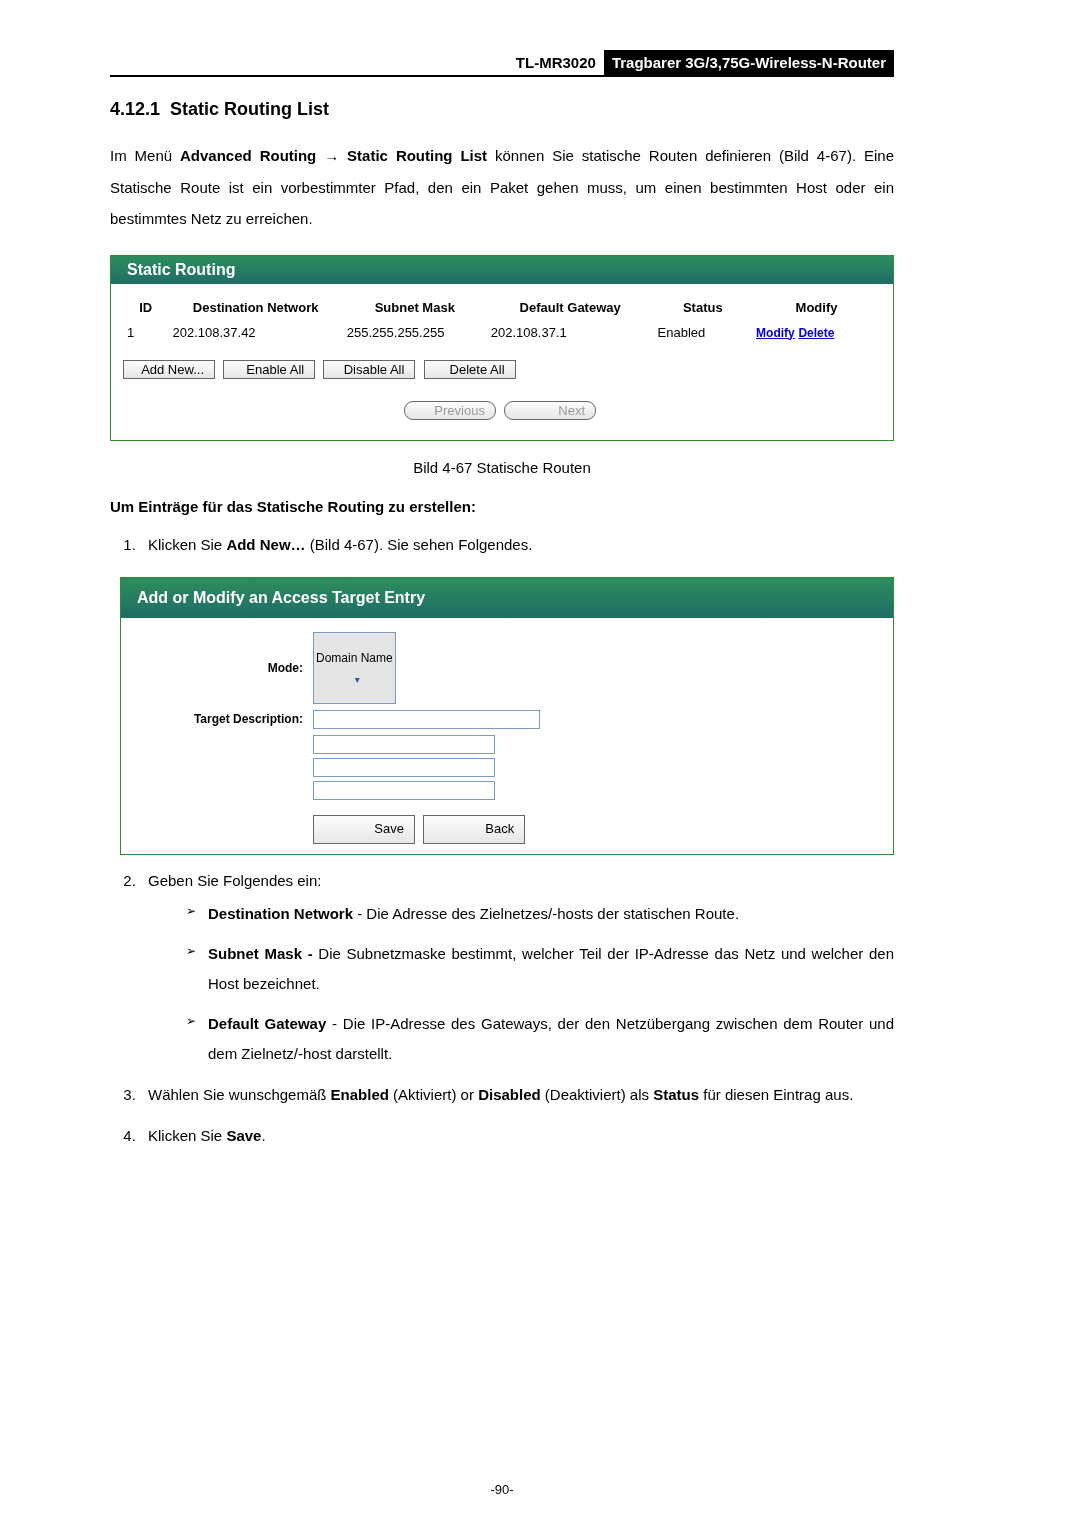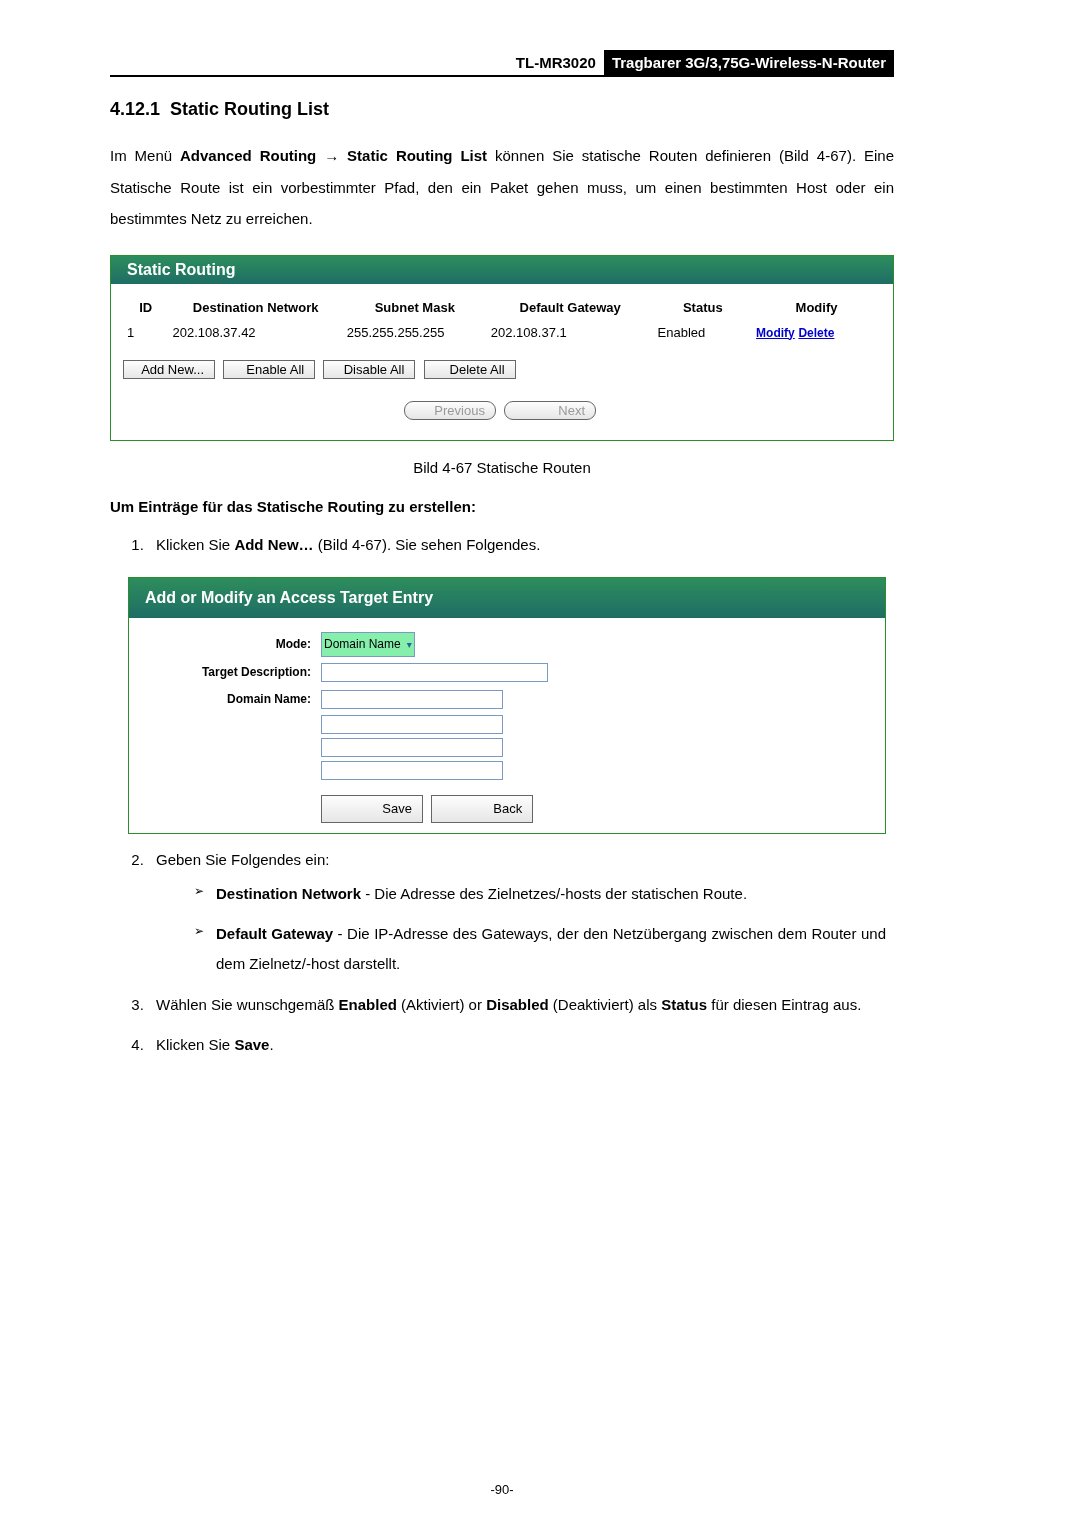--- a/index.html
+++ b/index.html
@@ -108,21 +108,21 @@
   .caption {
     text-align: center;
     margin: 18px 0 22px 0;
   }
   .subhead {
     font-weight: bold;
     margin: 0 0 16px 0;
   }
   ol.outer {
     padding-left: 30px;
-    margin: 8px;
+    margin: 0;
   }
   ol.outer > li {
     padding-left: 8px;
     margin-bottom: 12px;
     line-height: 1.9;
     text-align: justify;
   }
 
   
   .form-row {
@@ -132,25 +132,26 @@
   }
   .form-label {
     width: 170px;
     text-align: right;
     font-size: 12px;
     font-weight: bold;
     padding-right: 10px;
   }
   .select-box {
     border: 1px solid #7a9ac0;
-    background: #86efac;
+    background: #e5e5e5;
     font-size: 12px;
-    padding: 0 2px;
+    padding: 14px 2px;
     display: inline-flex;
     align-items: center;
+    flex-direction: column;
   }
   .select-box .chev {
     margin-left: 6px;
     font-size: 10px;
     color: #2a5fa0;
   }
   .text-input {
     border: 1px solid #7a9ac0;
     height: 17px;
     background: #fff;
@@ -270,24 +271,20 @@
             <div class="select-box">
               <span>Domain Name</span>
               <span class="chev">▾</span>
             </div>
           </div>
           <div class="form-row">
             <div class="form-label">Target Description:</div>
             <div class="text-input w220"></div>
           </div>
           <div class="form-row">
-            <div class="form-label">Domain Name:</div>
-            <div class="text-input w180"></div>
-          </div>
-          <div class="form-row">
               <div class="form-label"></div>
               <div class="text-input w180"></div>
             </div>
           <div class="form-row">
               <div class="form-label"></div>
               <div class="text-input w180"></div>
             </div>
           <div class="form-row" style="margin-bottom:14px;">
               <div class="form-label"></div>
               <div class="text-input w180"></div>
@@ -302,20 +299,23 @@
 
     </li>
 
     <li>
       <span>Geben Sie Folgendes ein:</span>
       <ul class="arrow">
         <li>
           <strong>Destination Network</strong><span> - Die Adresse des Zielnetzes/-hosts der statischen Route.</span>
         </li>
         <li>
+          <strong>Subnet Mask -</strong><span> Die Subnetzmaske bestimmt, welcher Teil der IP-Adresse das Netz und welcher den Host bezeichnet.</span>
+        </li>
+        <li>
           <strong>Default Gateway</strong><span> - Die IP-Adresse des Gateways, der den Netzübergang zwischen dem Router und dem Zielnetz/-host darstellt.</span>
         </li>
       </ul>
     </li>
 
     <li>
       <span>Wählen Sie wunschgemäß </span><strong>Enabled</strong><span> (Aktiviert) or </span><strong>Disabled</strong><span> (Deaktiviert) als </span><strong>Status</strong><span> für diesen Eintrag aus.</span>
     </li>
 
     <li>

